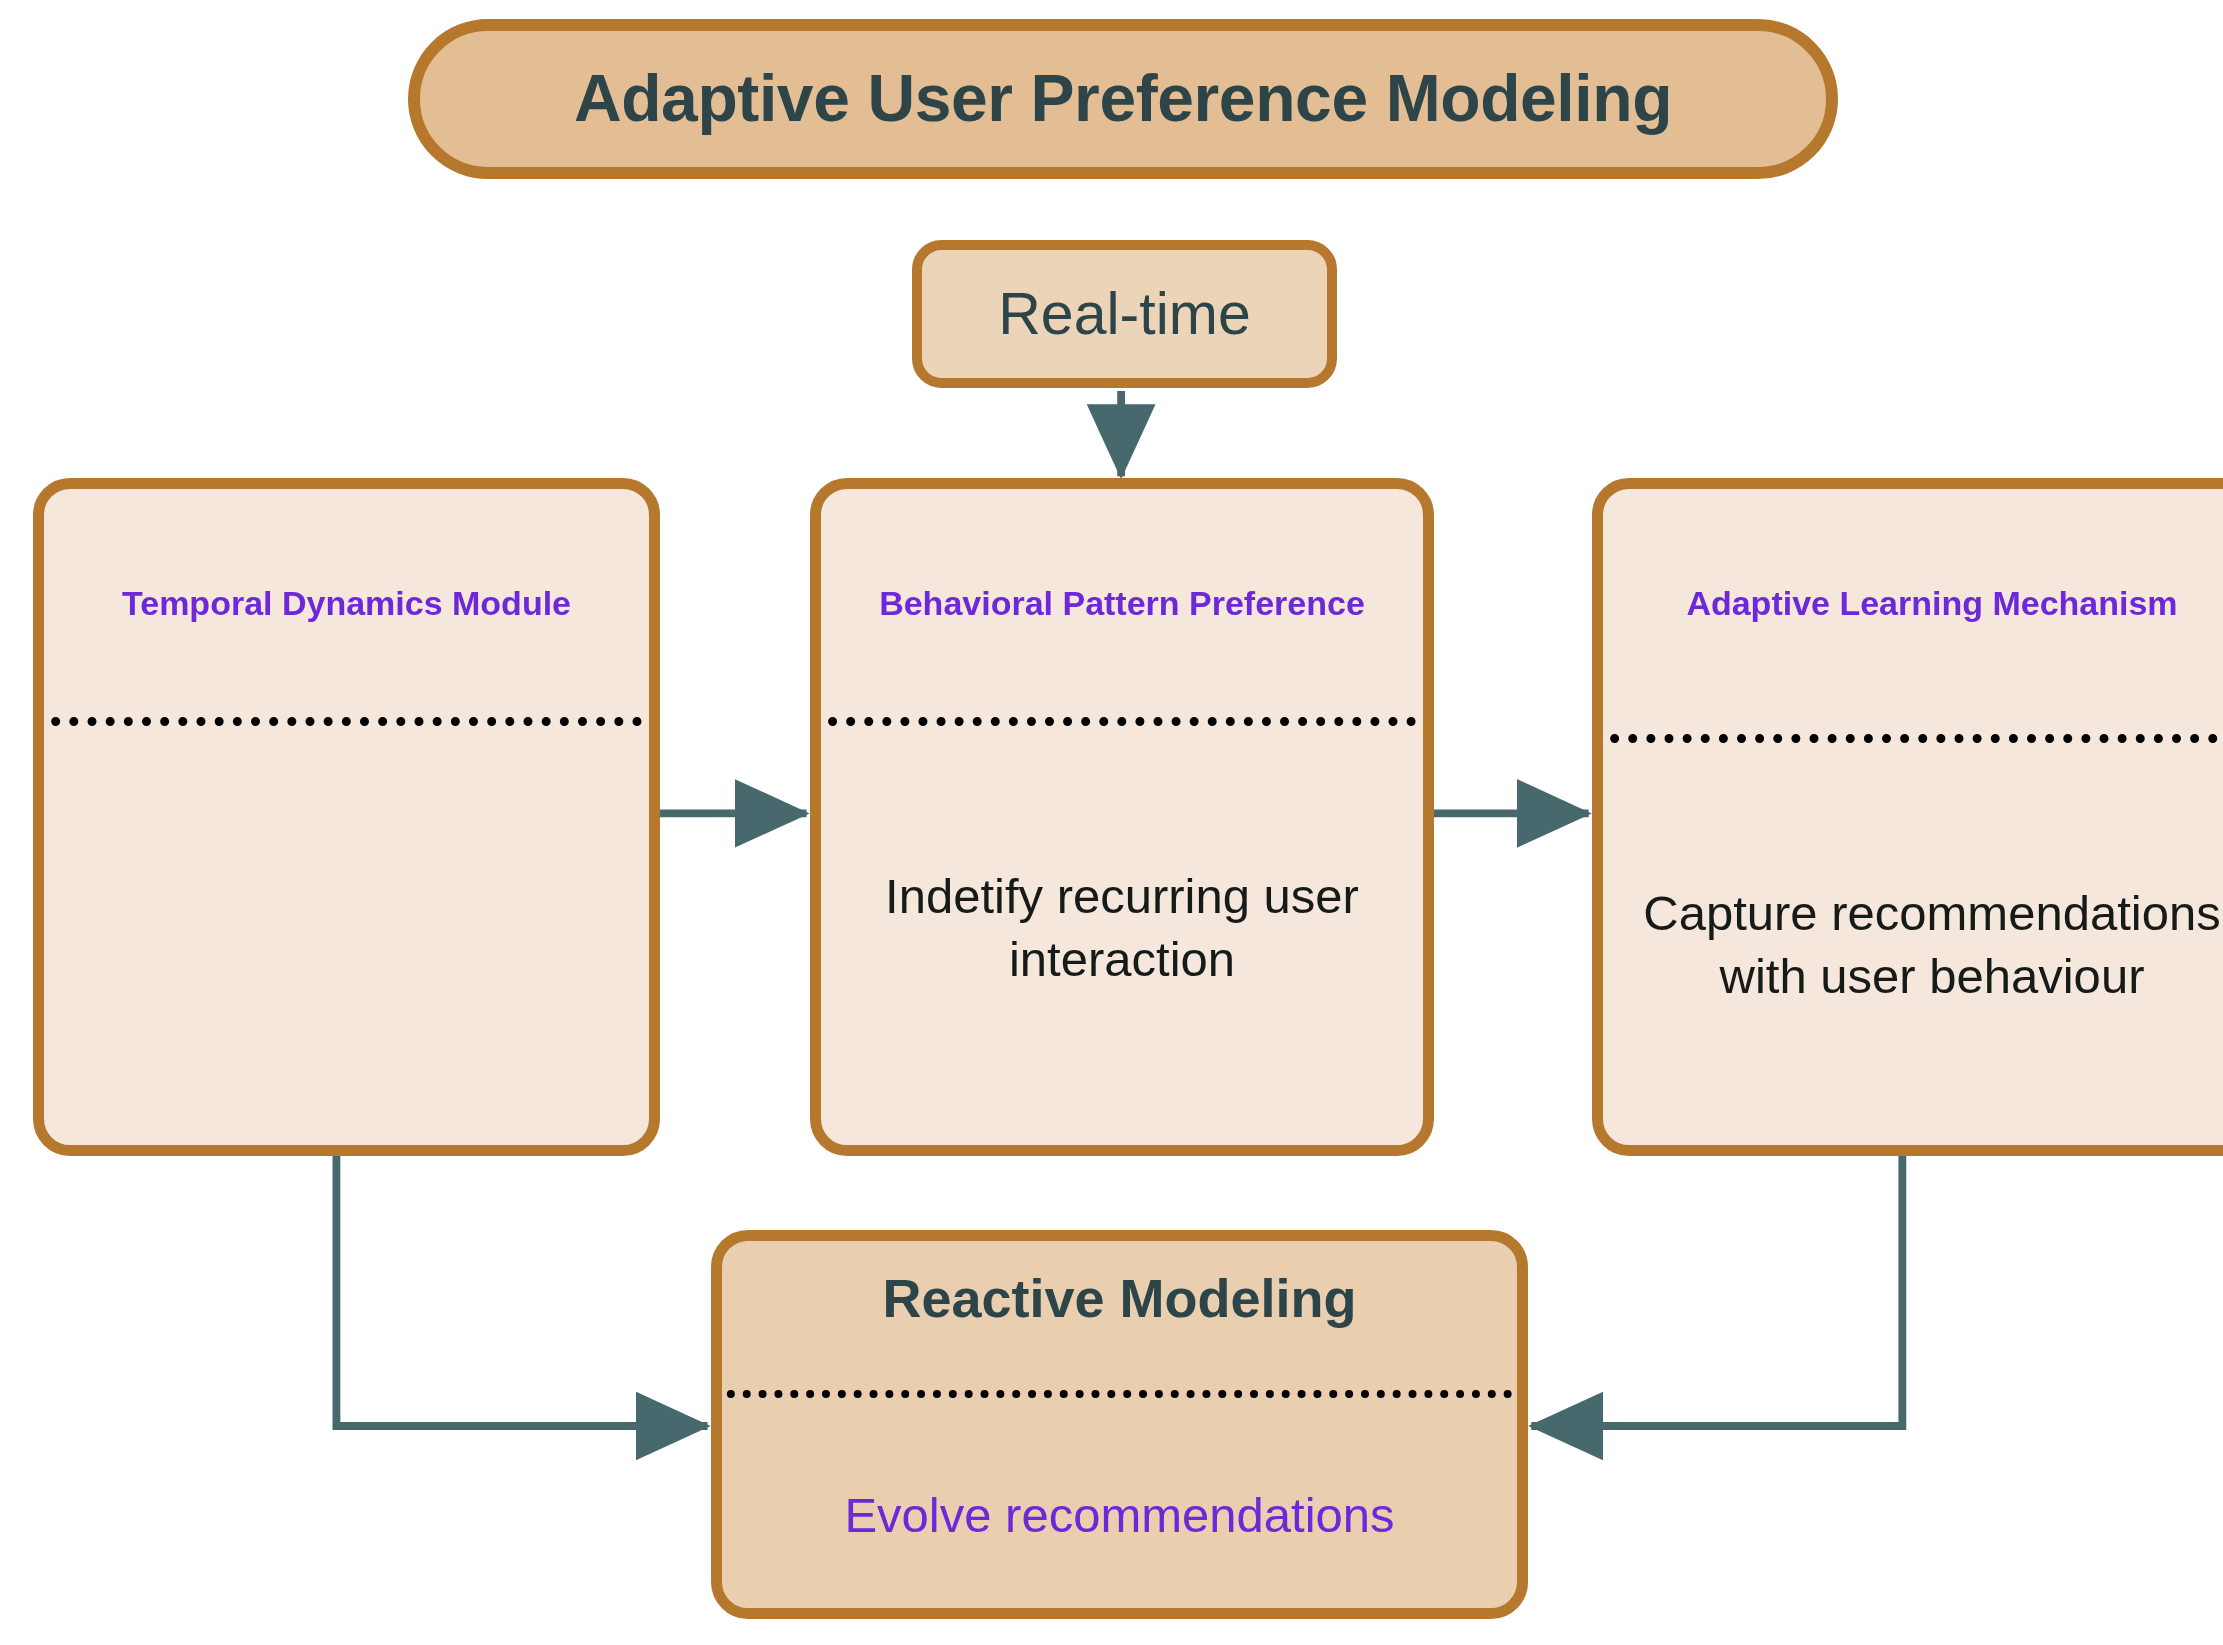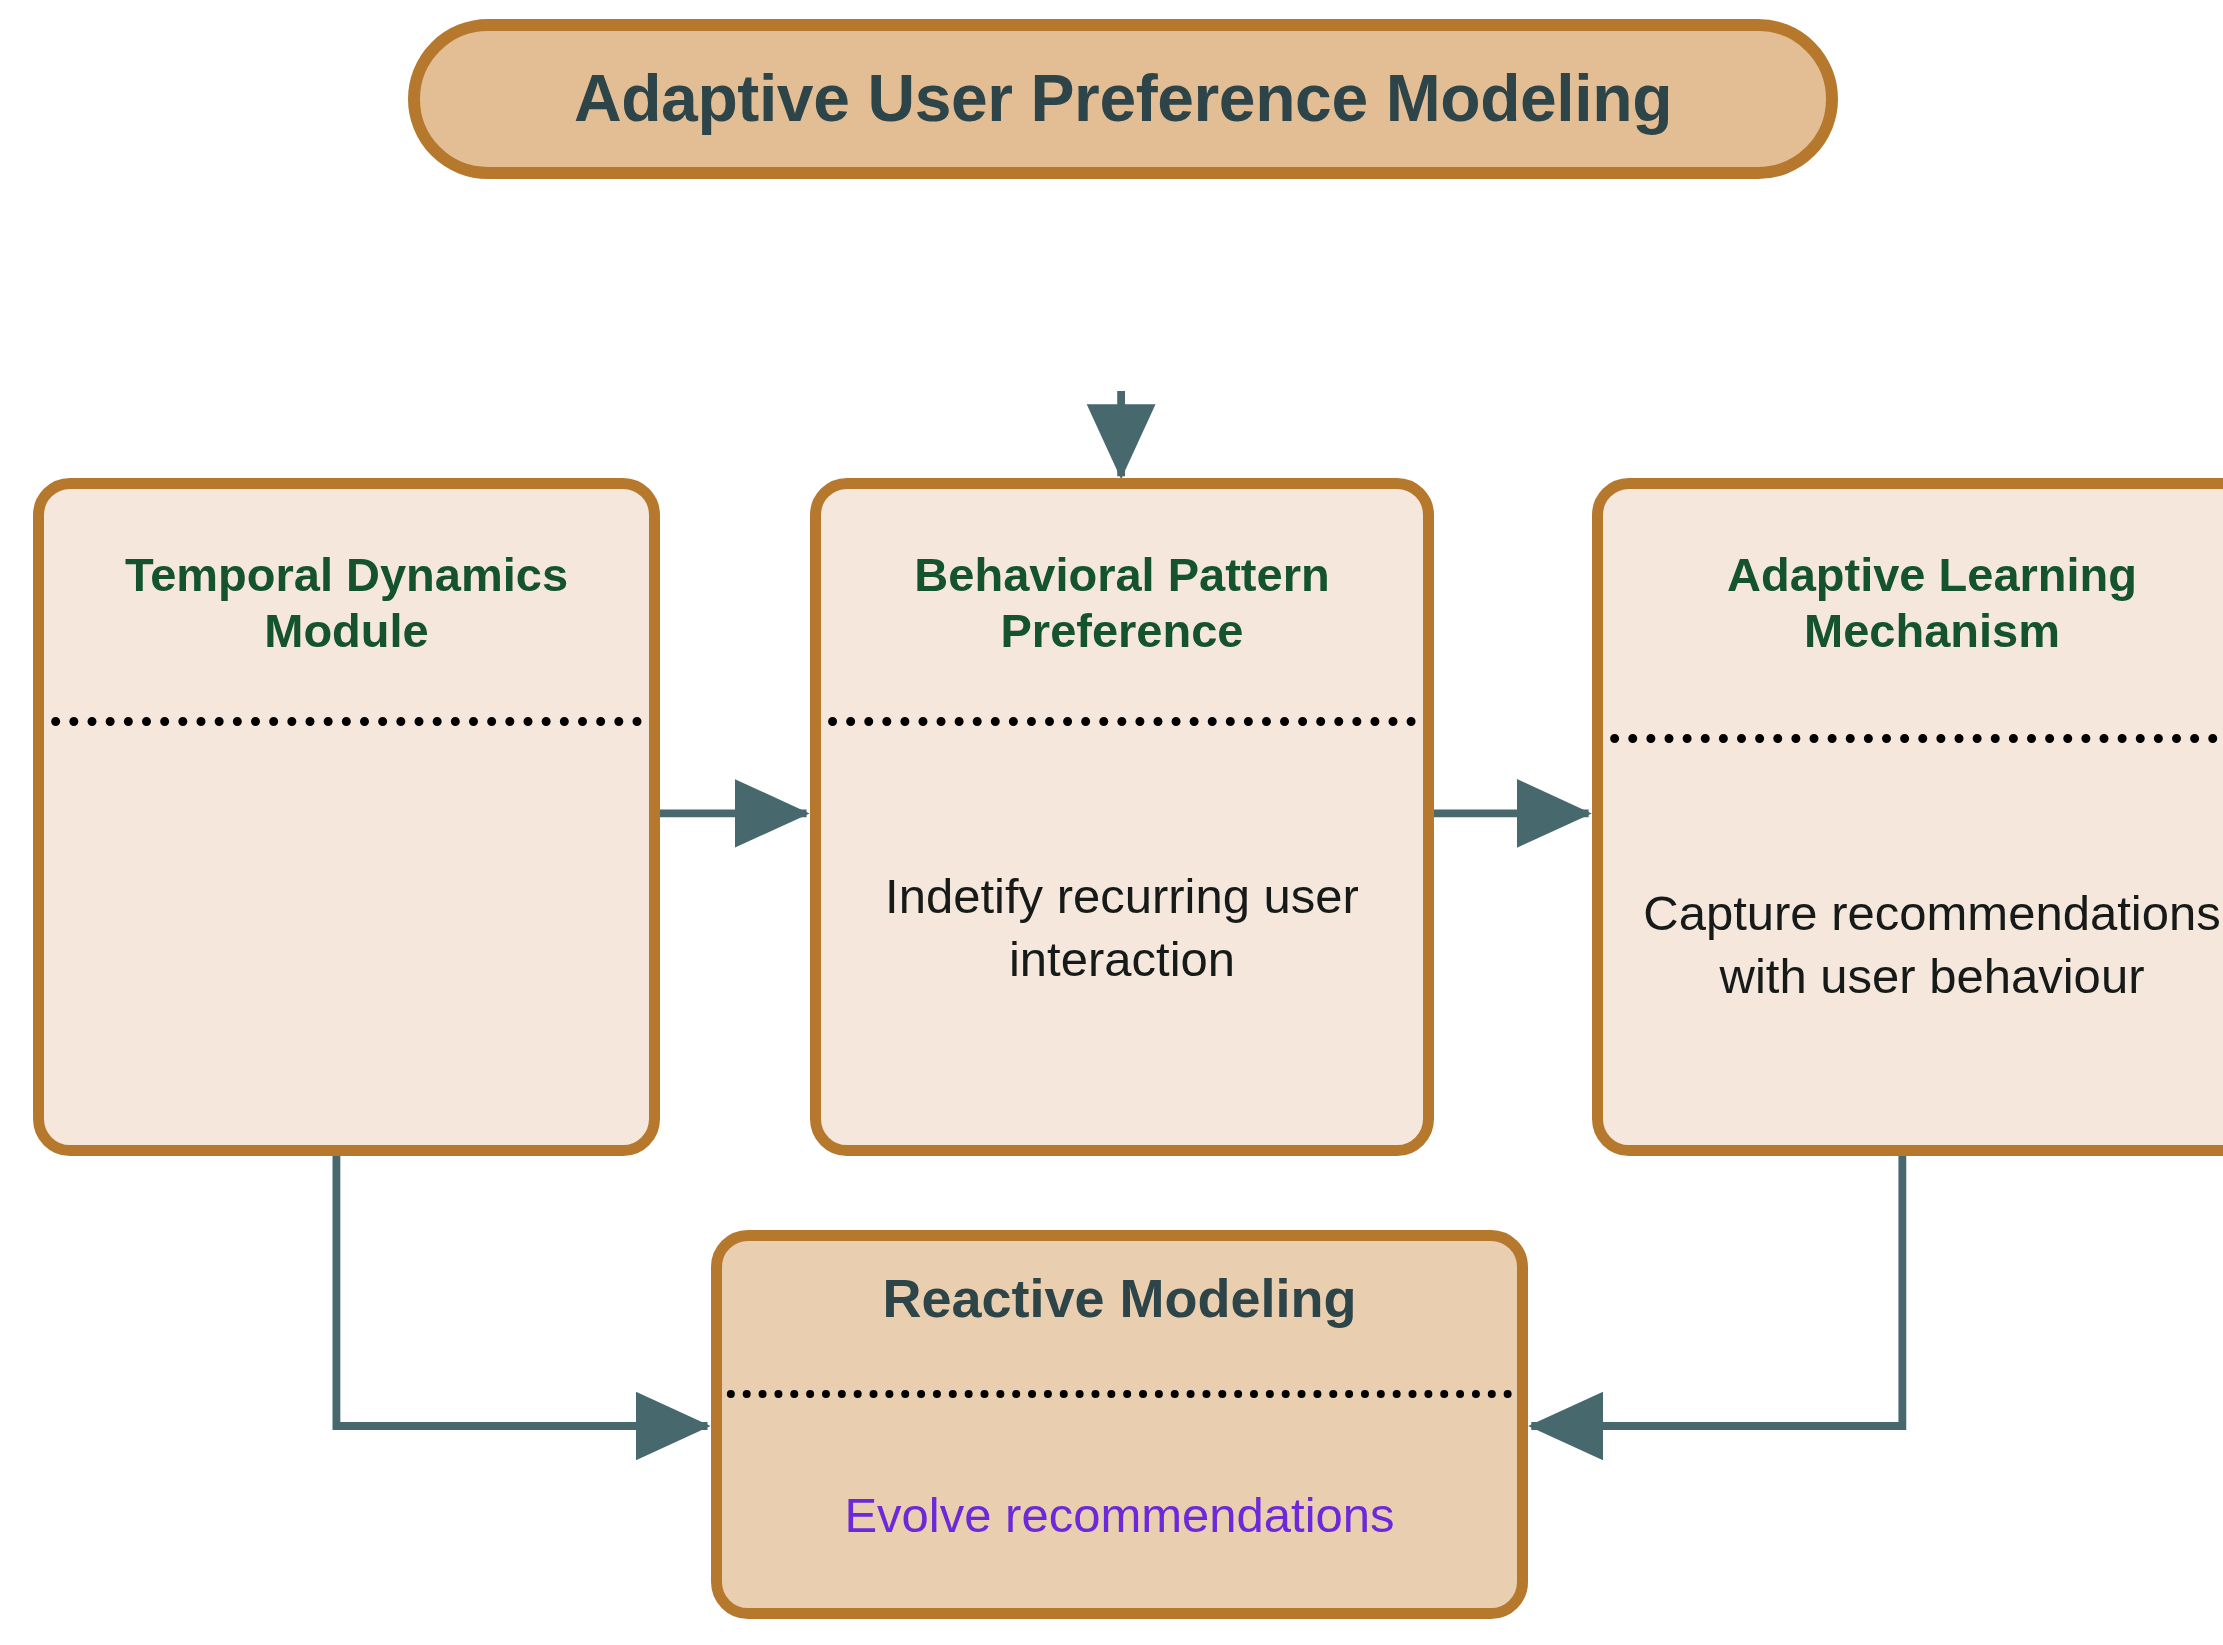--- a/index.html
+++ b/index.html
@@ -87,23 +87,23 @@
     height: 228px;
     display: flex;
     align-items: center;
     justify-content: center;
     padding: 0 15.6px;
     box-sizing: border-box;
   }
   .module .mod-head-text {
     text-align: center;
     font-weight: bold;
-    font-size: 47px;
+    font-size: 34px;
     line-height: 1.2;
-    color: #14532d;
+    color: #6d28d9;
   }
   .module .divider {
     flex: 0 0 auto;
     height: 0;
     border-top: 9.6px dotted #000000;
     margin: 0 -11.3px;
   }
   .module .mod-body {
     flex: 1 1 auto;
     display: flex;
@@ -210,20 +210,23 @@
 
     <g>
       <path d="M2189,1330 L2189,1641 L1762,1641" stroke="#47696e" stroke-width="9" fill="none" stroke-linejoin="miter" marker-end="url(#ah-left)"></path>
     </g>
   </svg>
 
   <div class="node" id="title-node">
     <div class="title-text">Adaptive User Preference Modeling</div>
   </div>
 
+  <div class="node" id="realtime-node">
+    <div class="realtime-text">Real-time</div>
+  </div>
 
   <div class="node module" id="module-0">
     <div class="mod-head">
       <div class="mod-head-text">Temporal Dynamics Module</div>
     </div>
     <div class="divider"></div>
   </div>
 
   <div class="node module" id="module-1">
     <div class="mod-head">

